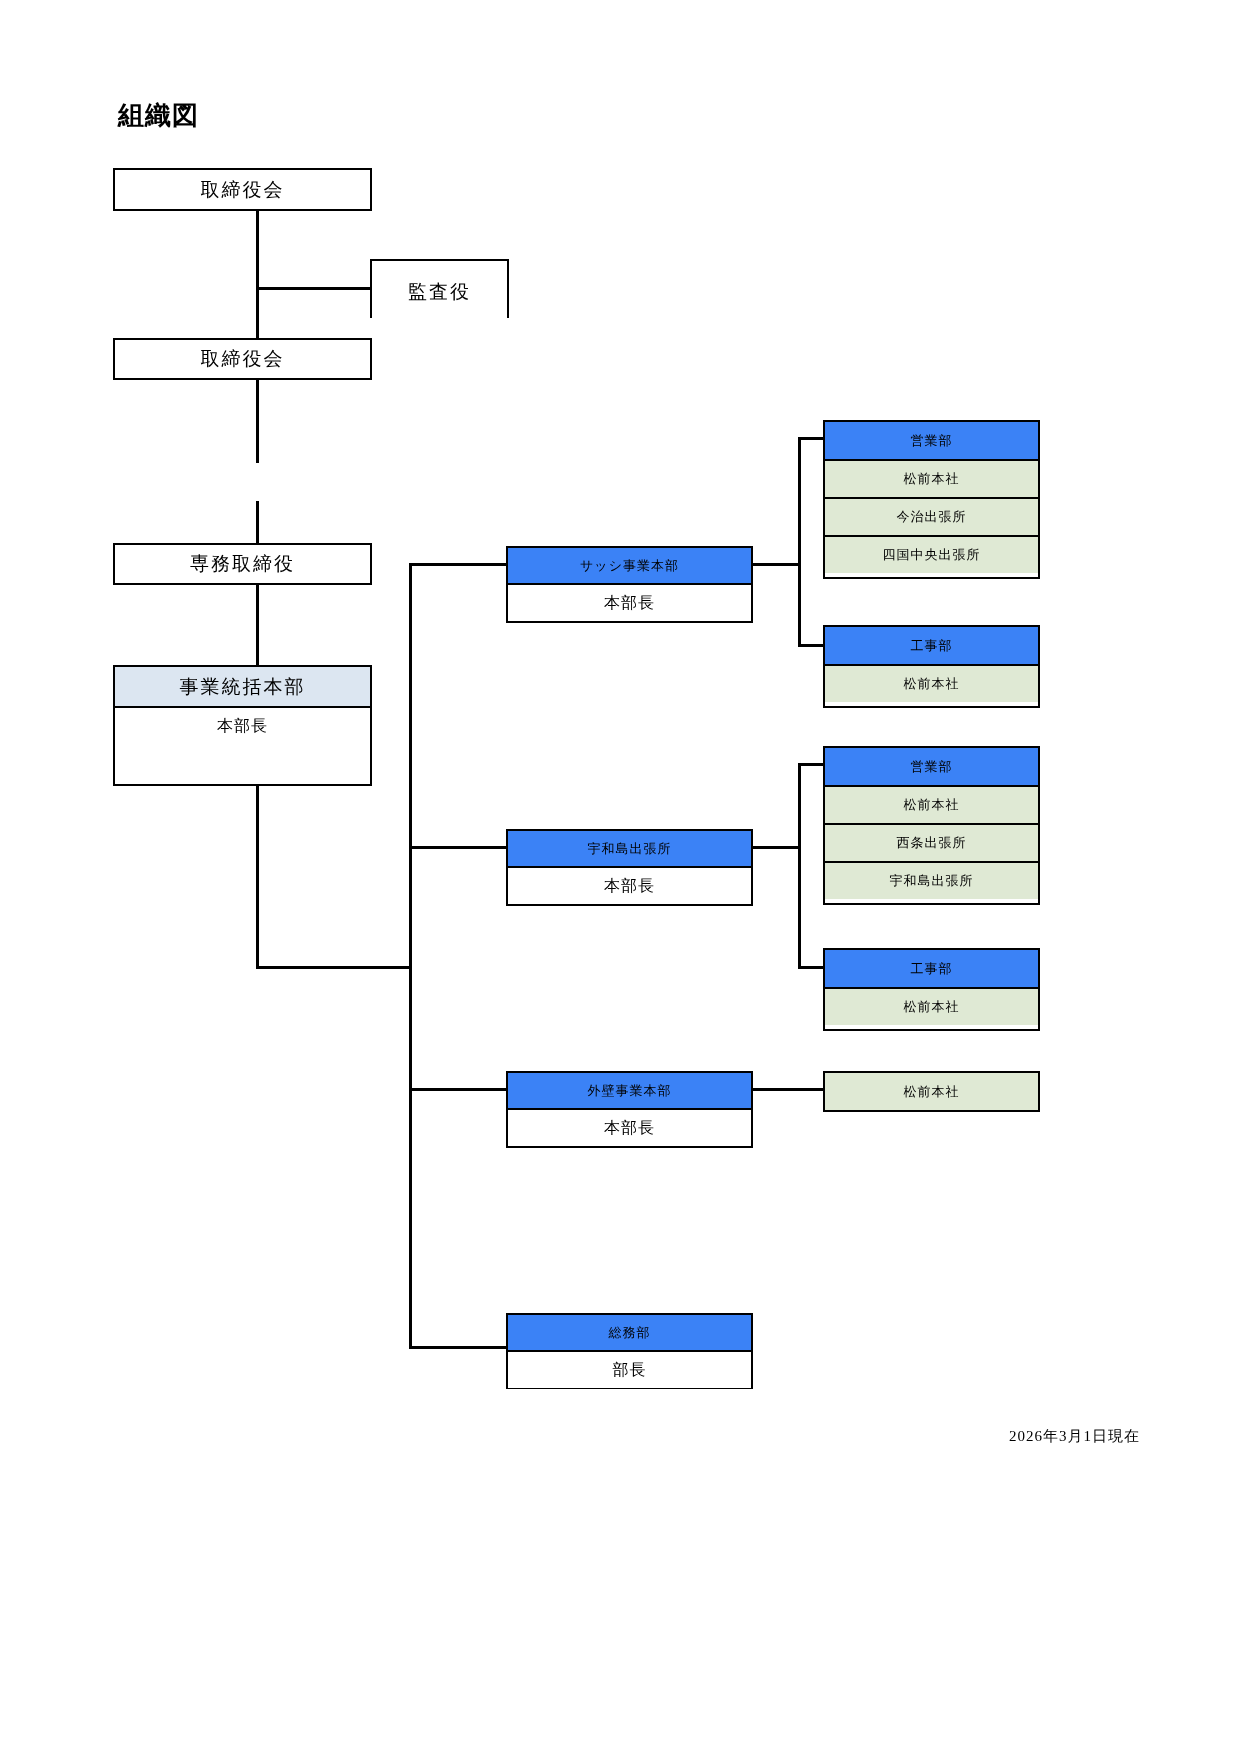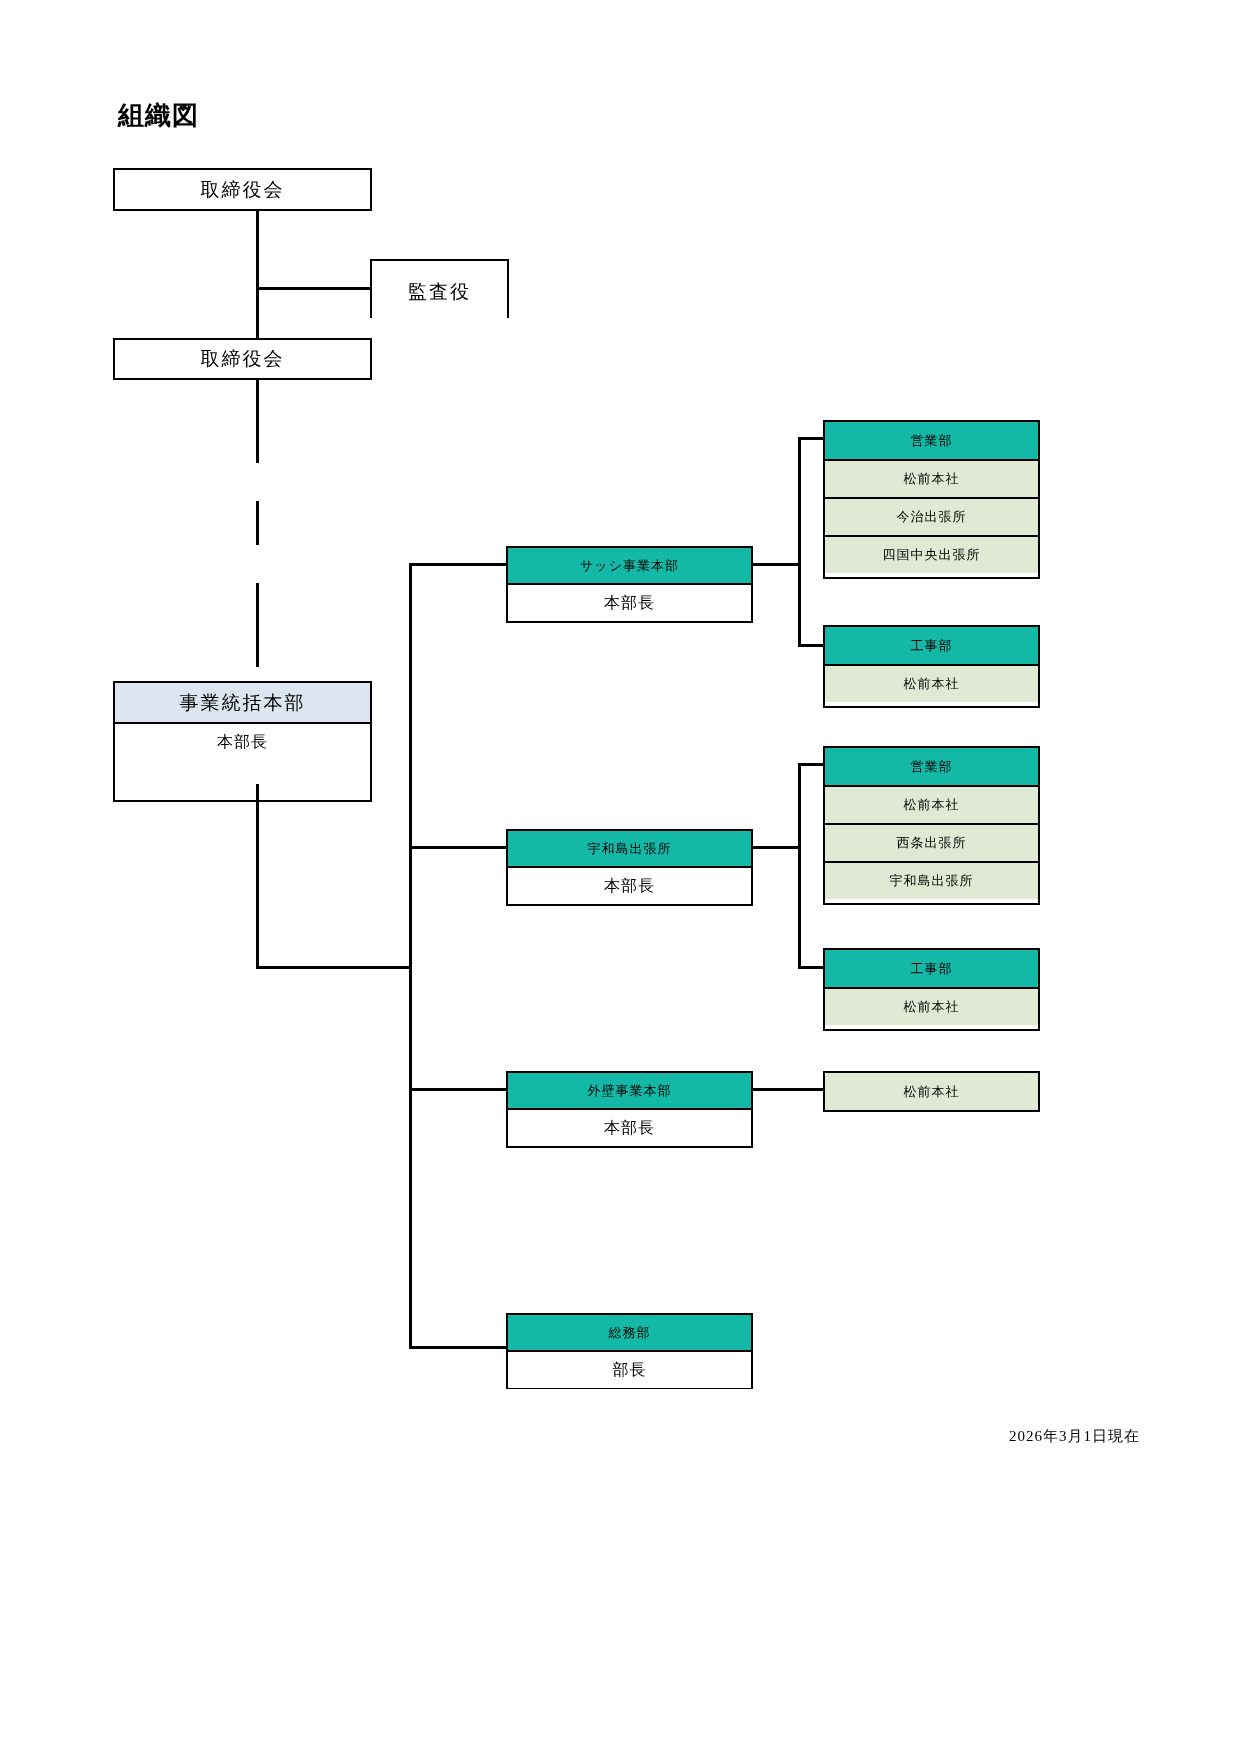--- a/index.html
+++ b/index.html
@@ -45,21 +45,21 @@
     align-items: center;
     justify-content: center;
     white-space: nowrap;
     overflow: hidden;
   }
   .row + .row {
     border-top: 2px solid #000000;
   }
   .fill-white  { background: #ffffff; }
   .fill-paleblue { background: #dce6f1; }
-  .fill-blue   { background: #14b8a6; }
+  .fill-blue   { background: #3b82f6; }
   .fill-green  { background: #dfe9d4; }
 
   
   .t-lg  { font-size: 19px; letter-spacing: 2px; }
   .t-md  { font-size: 16px; letter-spacing: 1px; }
   .t-sm  { font-size: 13px; letter-spacing: 1px; }
 
   
   .ln {
     position: absolute;
@@ -88,22 +88,25 @@
 
   <div class="unit" style="left:370px; top:259px; width:139px; height:59px;">
     <div class="row fill-white t-lg" style="height:62px;">監査役</div>
   </div>
 
   <div class="unit" style="left:113px; top:338px; width:259px; height:42px;">
     <div class="row fill-white t-lg" style="height:38px;">取締役会</div>
   </div>
 
 
+  <div class="unit" style="left:113px; top:543px; width:259px; height:42px;">
+    <div class="row fill-white t-lg" style="height:38px;">専務取締役</div>
+  </div>
 
-  <div class="unit" style="left:113px; top:665px; width:259px; height:121px;margin-top:16px;">
+  <div class="unit" style="left:113px; top:665px; width:259px; height:121px;">
     <div class="row fill-paleblue t-lg" style="height:39px;">事業統括本部</div>
     <div class="row fill-white t-md" style="height:38px;">本部長</div>
   </div>
 
   <div class="unit" style="left:506px; top:546px; width:247px; height:77px;">
     <div class="row fill-blue t-sm" style="height:35px;">サッシ事業本部</div>
     <div class="row fill-white t-md" style="height:38px;">本部長</div>
   </div>
 
   <div class="unit" style="left:506px; top:829px; width:247px; height:77px;">

